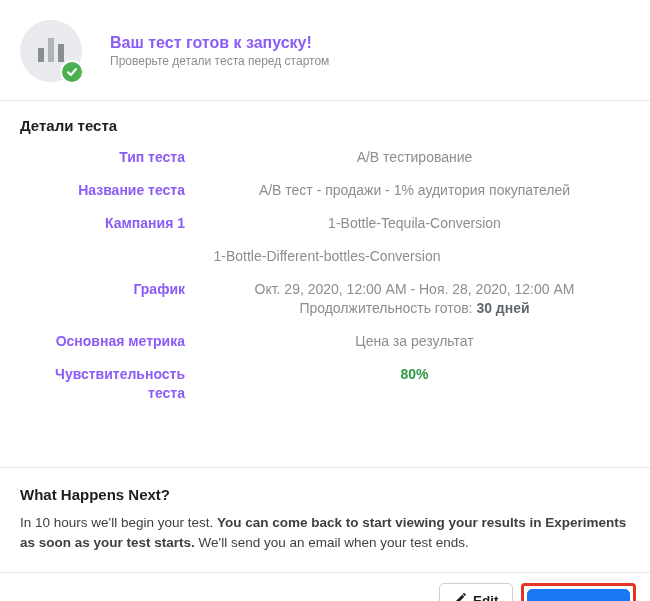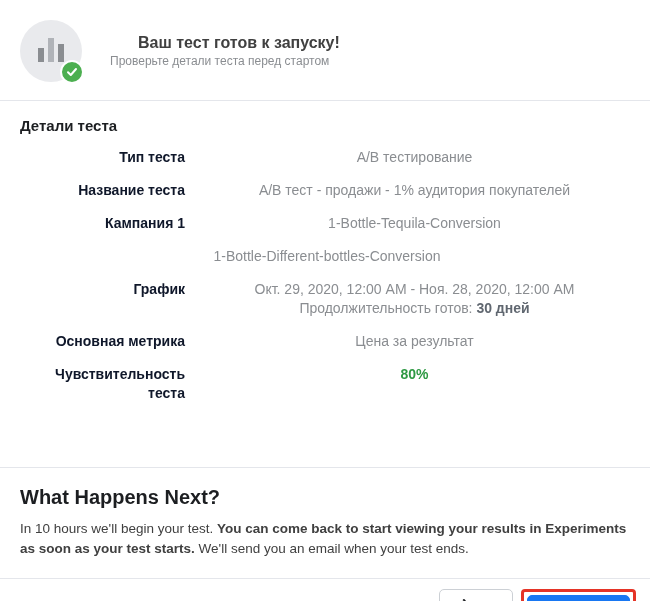--- a/index.html
+++ b/index.html
@@ -32,39 +32,39 @@
     position: absolute;
     right: -2px; bottom: -2px;
     width: 24px; height: 24px;
     border-radius: 50%;
     background: #4caf50;
     border: 2px solid #fff;
     display: flex; align-items: center; justify-content: center;
   }
   .badge svg { width: 12px; height: 12px; }
   .header-text { margin-left: 28px; }
-  .header-title { font-weight: 700; font-size: 16px; color: #404040; margin-left: 28px; }
+  .header-title { font-weight: 700; font-size: 16px; color: #8b5cf6; }
   .header-sub { color: #8a8d91; margin-top: 2px; font-size: 12px; }
 
   .section { padding: 16px 16px 10px 20px; }
   .section-title { font-weight: 700; font-size: 15px; margin-bottom: 14px; }
 
   .row { display: flex; margin-bottom: 14px; line-height: 1.35; }
-  .row-label { width: 175px; text-align: right; font-weight: 600; color: #0f172a; padding-right: 10px; flex-shrink: 0; }
+  .row-label { width: 175px; text-align: right; font-weight: 600; color: #8b5cf6; padding-right: 10px; flex-shrink: 0; }
   .row-value { color: #8a8d91; flex: 1; text-align: center; }
   .row-value .second { margin-top: 1px; }
   .bold-grey { font-weight: 700; color: #606770; }
   .green { color: #2e9943; font-weight: 600; }
 
   .next {
     border-top: 1px solid #e4e6eb;
     padding: 18px 20px 20px 20px;
     margin-top: 40px;
   }
-  .next-title { font-weight: 700; font-size: 20px; margin-bottom: 10px; }
+  .next-title { font-weight: 700; font-size: 15px; margin-bottom: 10px; }
   .next-body { font-size: 13.5px; color: #404040; line-height: 1.45; }
   .next-body .bold { font-weight: 700; }
 
   .footer {
     border-top: 1px solid #e4e6eb;
     padding: 10px 14px;
     display: flex;
     justify-content: flex-end;
     gap: 8px;
   }

